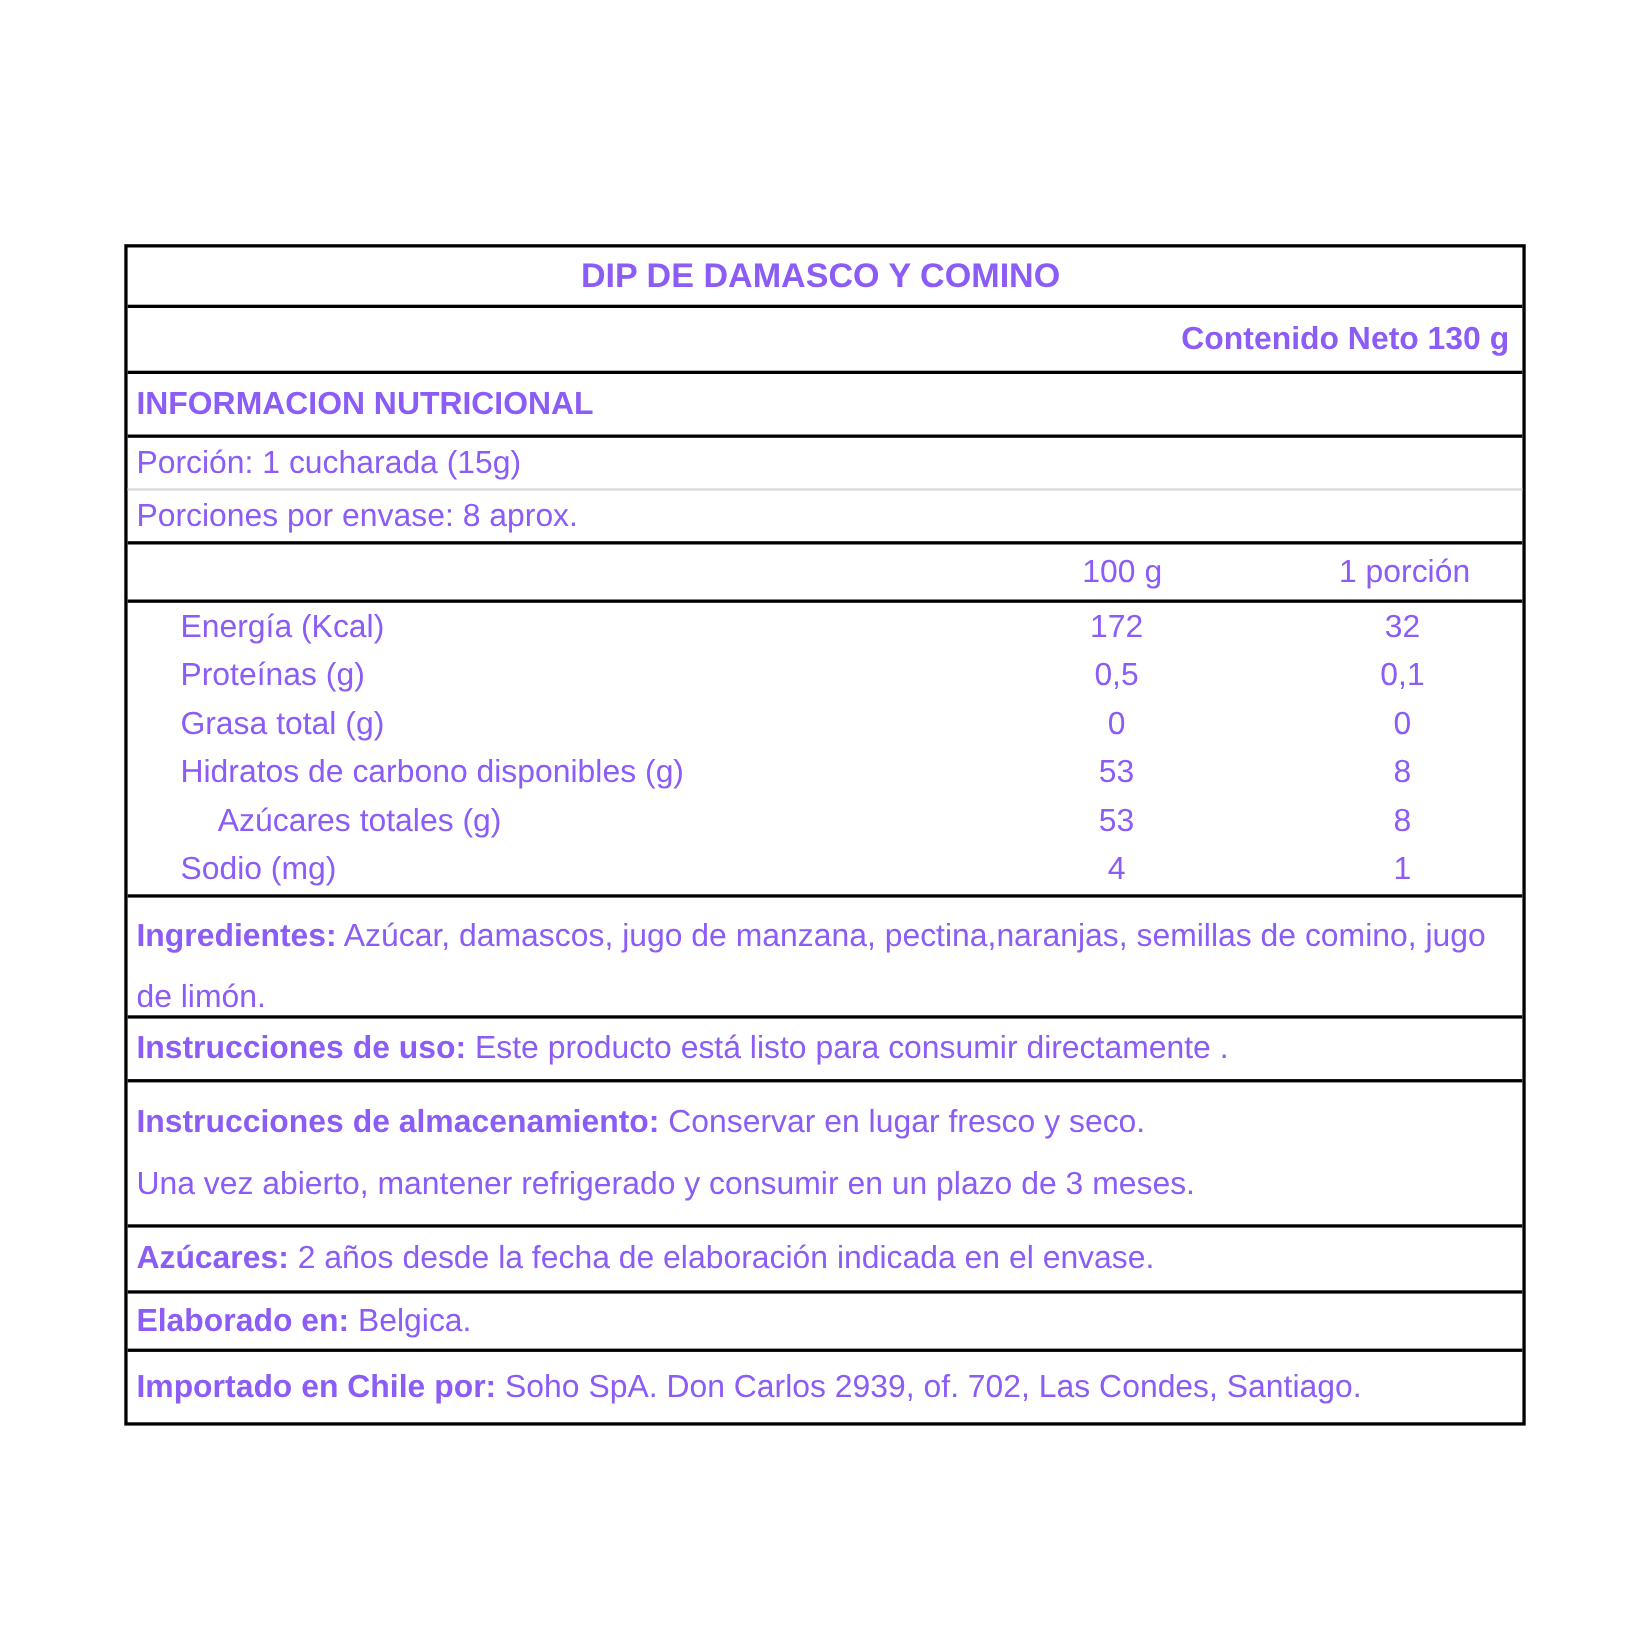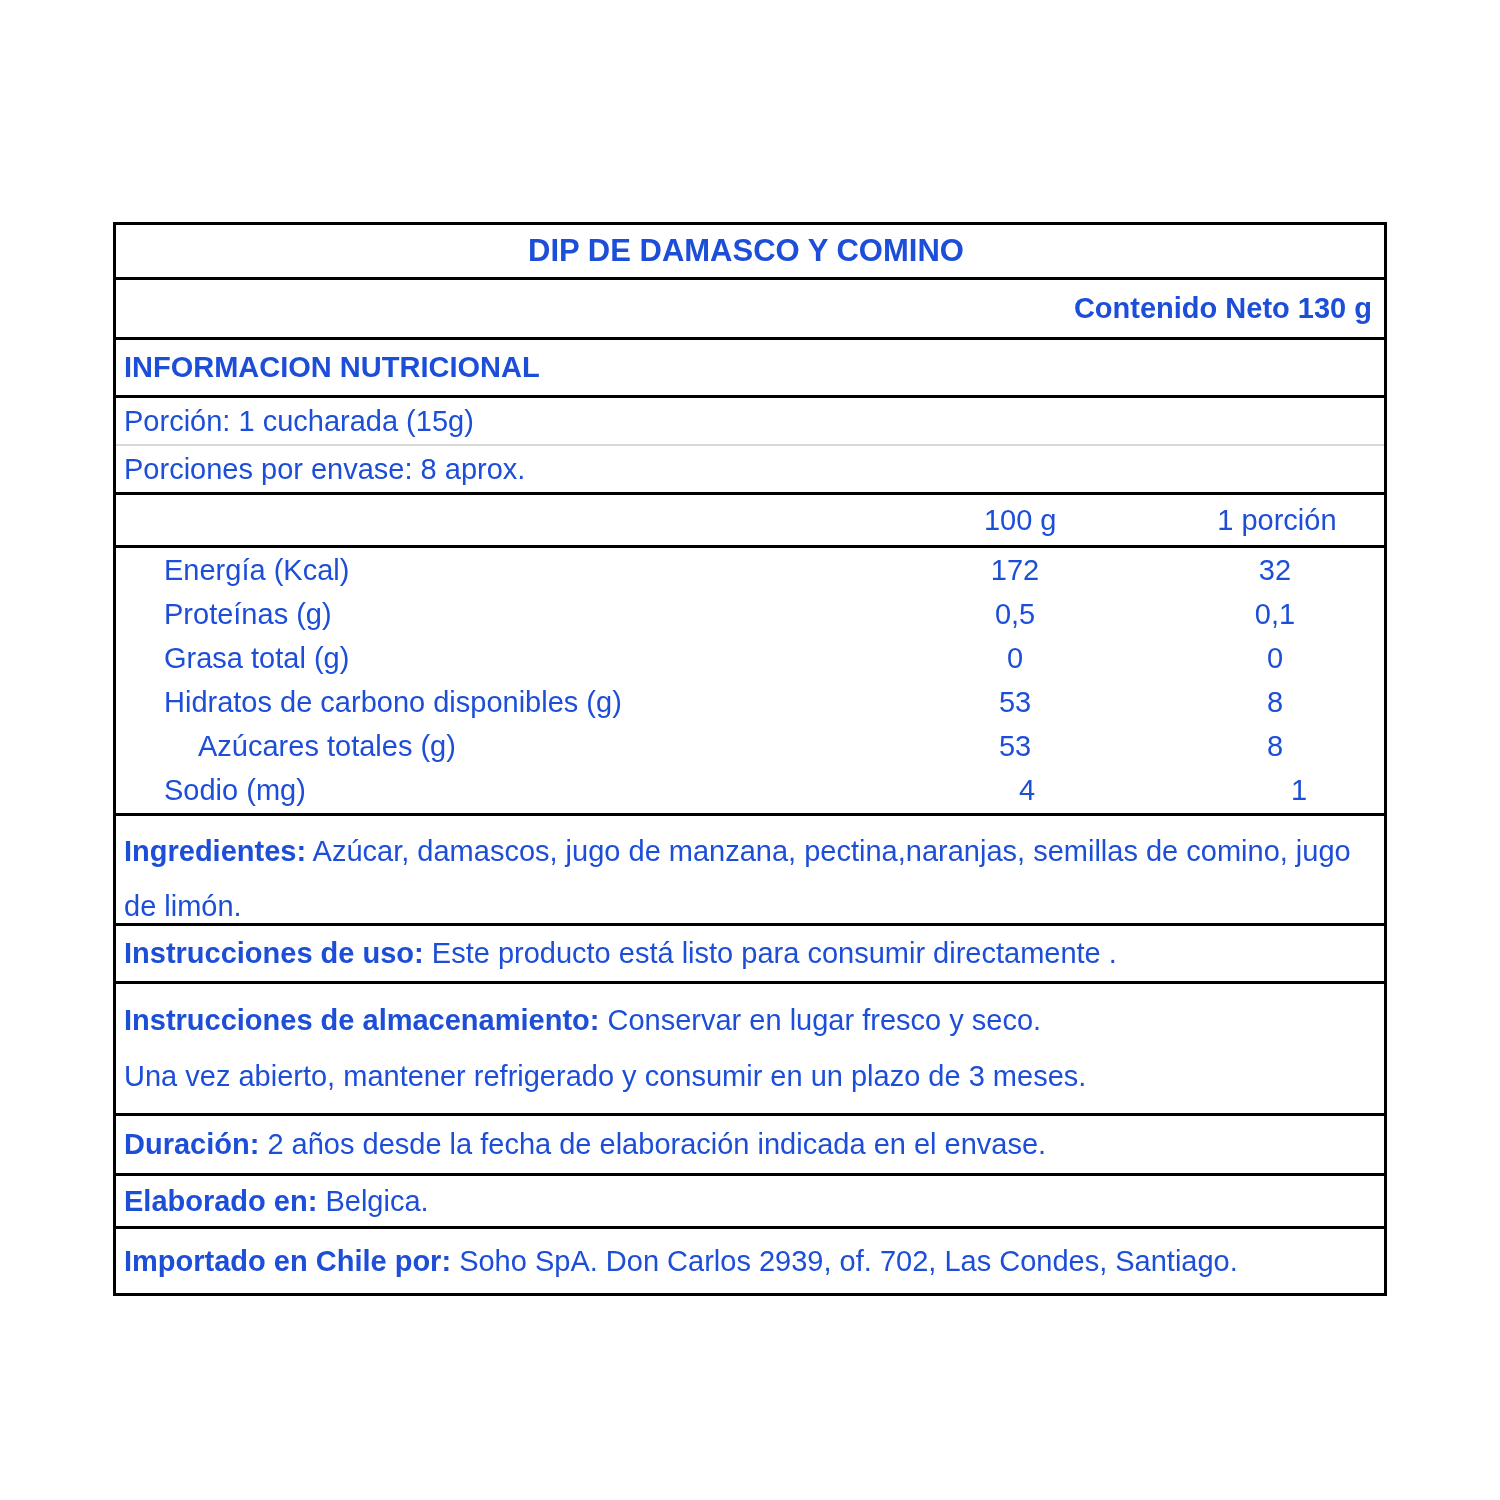--- a/index.html
+++ b/index.html
@@ -6,21 +6,21 @@
     margin: 0;
     padding: 0;
     background: #ffffff;
   }
   #canvas {
     position: relative;
     width: 1500px;
     height: 1500px;
     background: #ffffff;
     font-family: "Liberation Sans", sans-serif;
-    color: #1d4ed8;
+    color: #8b5cf6;
     font-size: 29px;
   }
   * { box-sizing: border-box; }
 
   .label-table {
     position: absolute;
     left: 113px;
     top: 222px;
     width: 1274px;
     border: 3px solid #000000;
@@ -66,21 +66,21 @@
   .nutrient-block {
     display: block;
     border-bottom: 3px solid #000000;
     padding: 0;
   }
   .n-row {
     display: flex;
     align-items: center;
     height: 44px;
   }
-  .n-row-last { height: 45px; gap: 12px; }
+  .n-row-last { height: 45px; }
   .n-label {
     flex: 0 0 57.5%;
     padding-left: 8px;
     white-space: nowrap;
     margin-left: 40px;
   }
   .n-label.indent { padding-left: 42px; }
   .n-val {
     flex: 0 0 20.5%;
     text-align: center;
@@ -185,21 +185,21 @@
     <div class="row row-almacen">
       <div>
         <span class="bold">Instrucciones de almacenamiento:</span>
         <span>Conservar en lugar fresco y seco.</span>
       </div>
       <div>Una vez abierto, mantener refrigerado y consumir en un plazo de 3 meses.</div>
     </div>
 
     <div class="row row-duracion">
       <span>
-        <span class="bold">Duración:</span>
+        <span class="bold">Azúcares:</span>
         <span>2 años desde la fecha de elaboración indicada en el envase.</span>
       </span>
     </div>
 
     <div class="row row-elaborado">
       <span>
         <span class="bold">Elaborado en:</span>
         <span>Belgica.</span>
       </span>
     </div>

